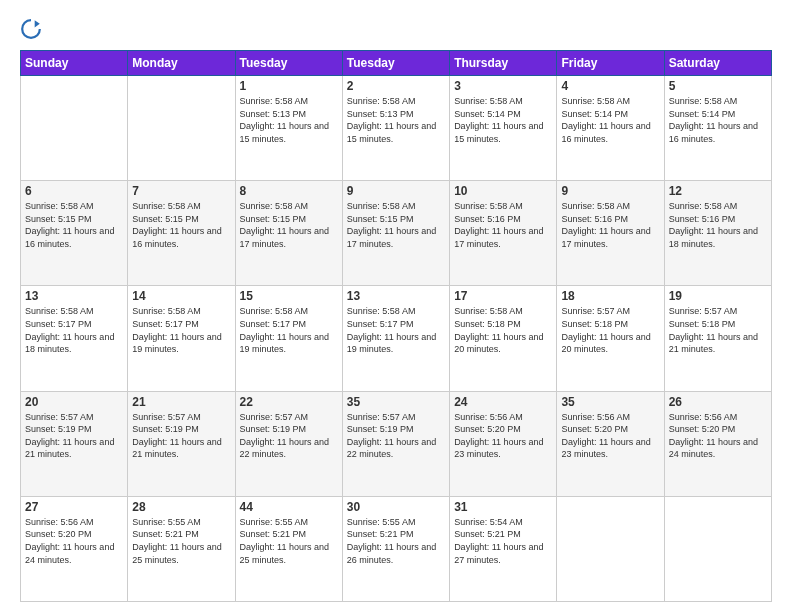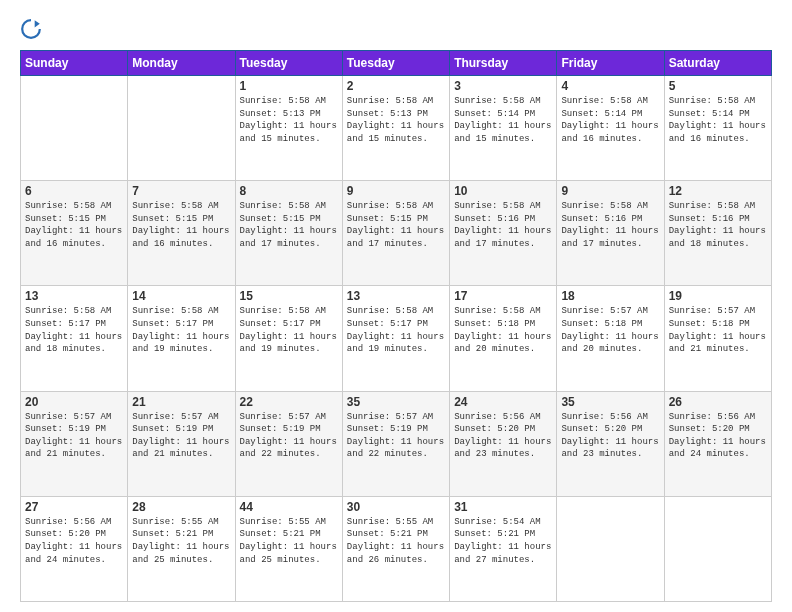--- a/index.html
+++ b/index.html
@@ -88,21 +88,20 @@
     .day-num {
       font-size: 12px;
       font-weight: bold;
       display: block;
       margin-bottom: 2px;
     }
     .cell-info {
       font-size: 9px;
       line-height: 1.4;
       color: #333;
-      font-family: Liberation Mono, monospace;
     }
     .empty-cell {
       background: #fff !important;
     }
   </style>
 </head>
 <body>
 
 <div class="page">
   <div class="header">

